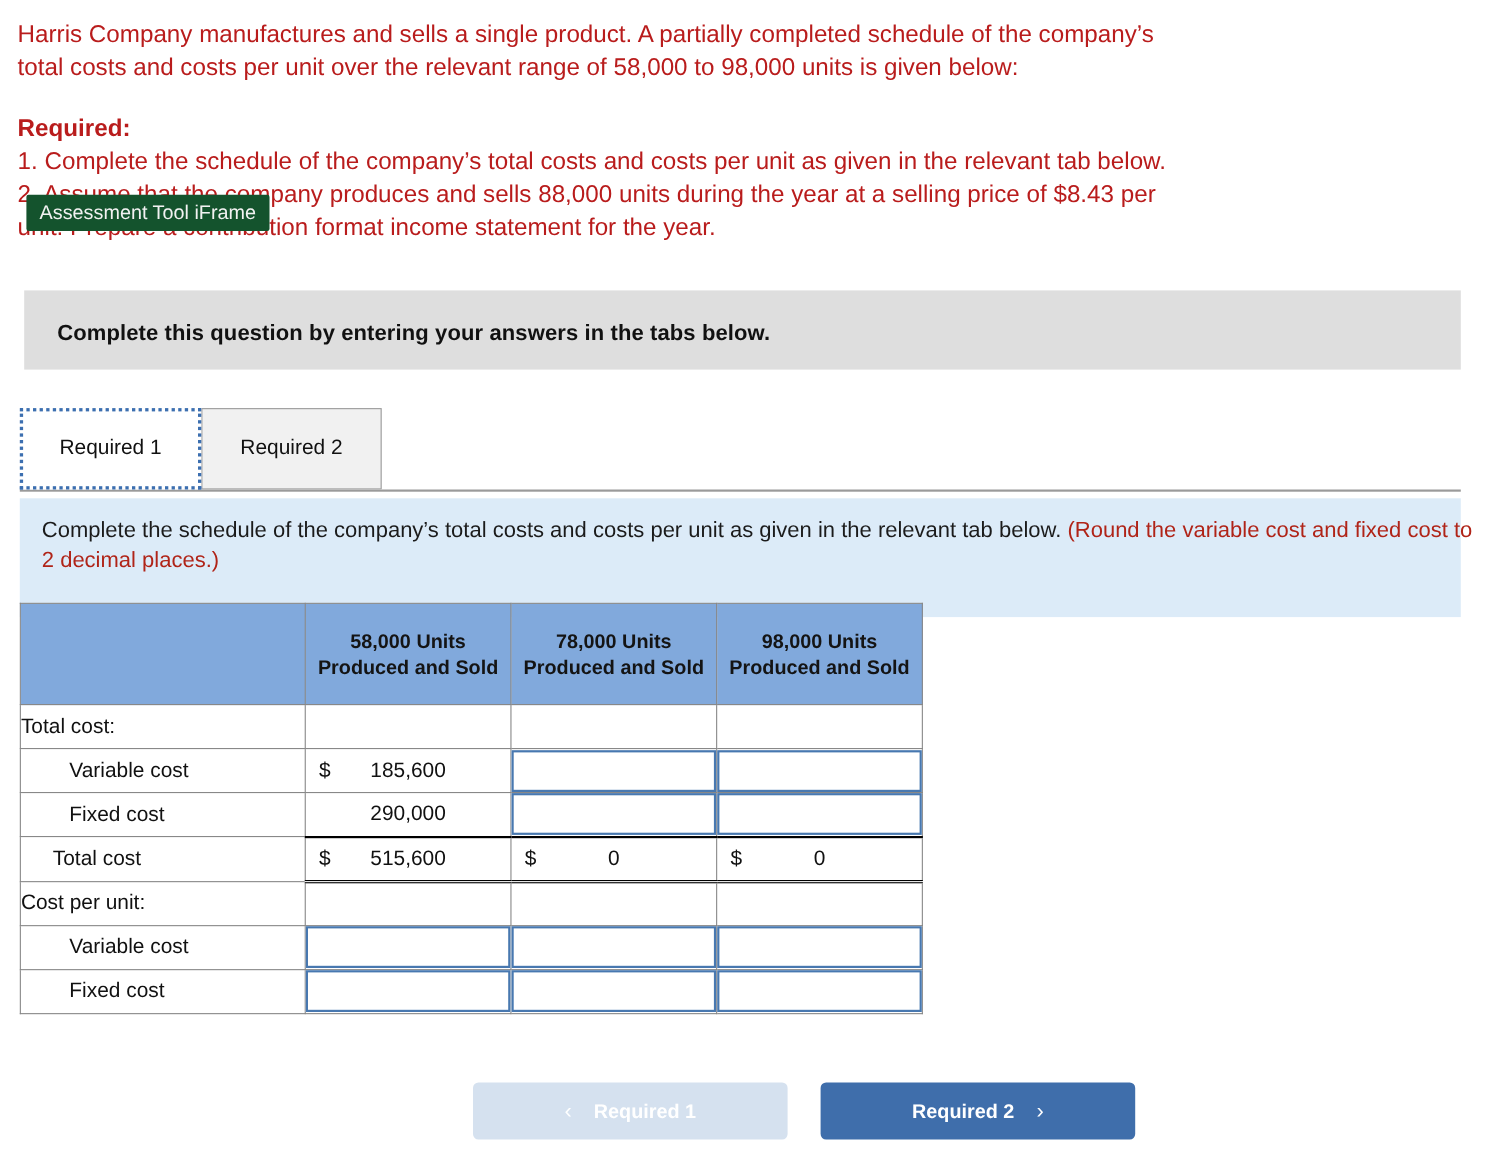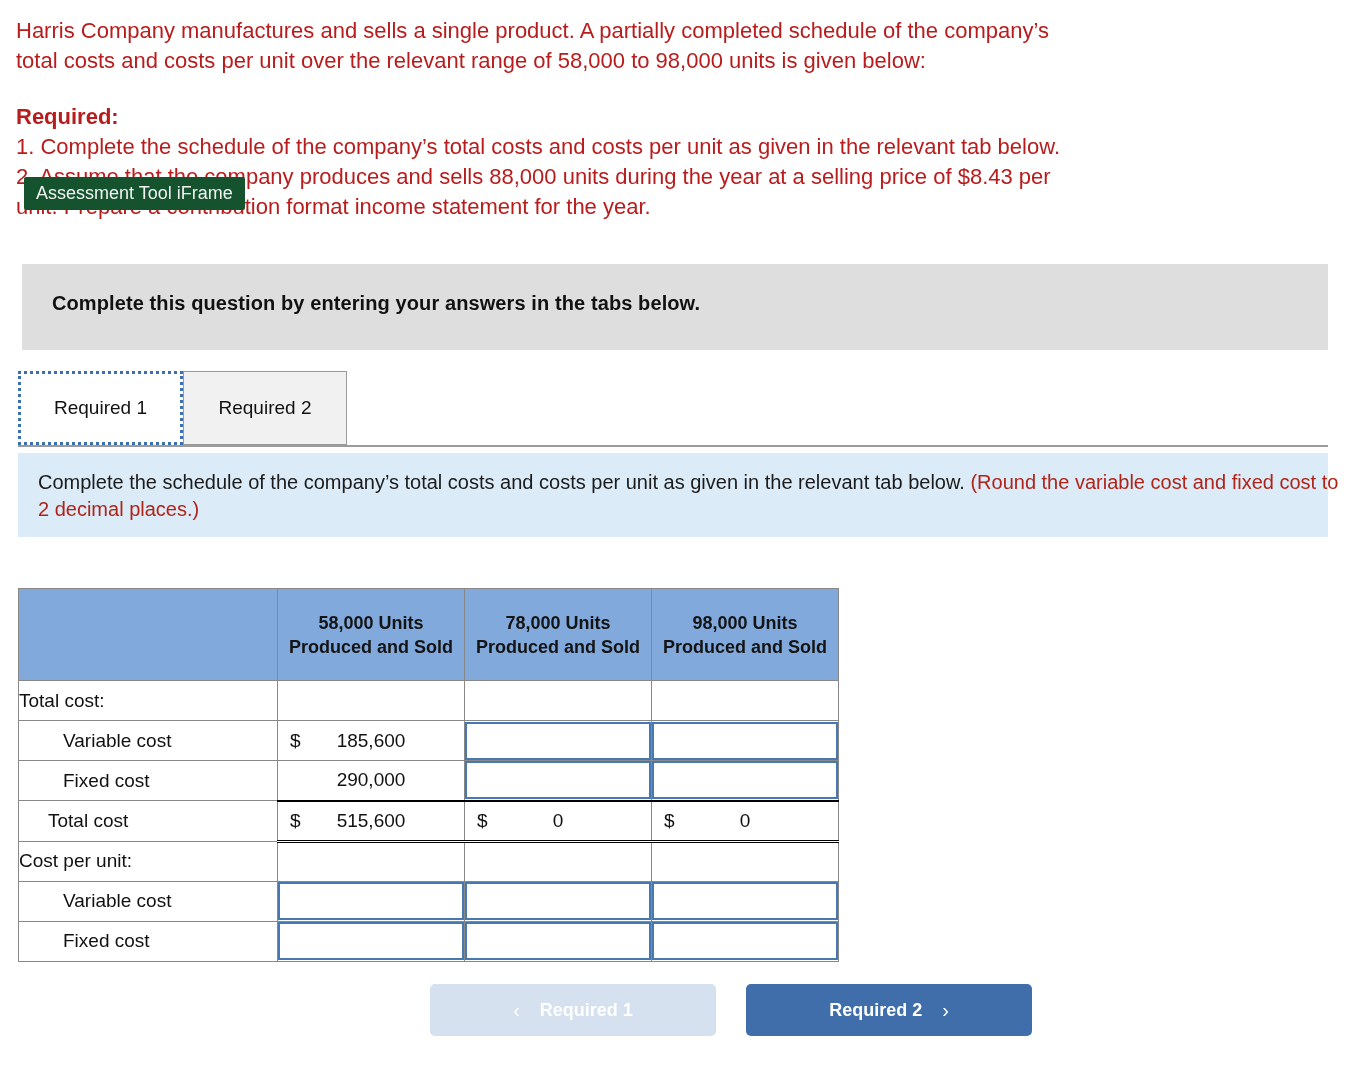--- a/index.html
+++ b/index.html
@@ -44,21 +44,21 @@
     white-space: nowrap;
     z-index: 50;
   }
 
   
   .gray-banner {
     position: absolute;
     left: 22px;
     top: 264px;
     width: 1306px;
-    height: 86px;
+    height: 72px;
     background: #dedede;
   }
   .gray-banner-text {
     position: absolute;
     left: 30px;
     top: 28px;
     font-size: 20px;
     font-weight: bold;
     color: #111;
     letter-spacing: 0.1px;
@@ -106,21 +106,21 @@
     border-bottom: 1px solid #9a9a9a;
     z-index: 2;
   }
 
   
   .blue-box {
     position: absolute;
     left: 18px;
     top: 453px;
     width: 1310px;
-    height: 84px;
+    height: 108px;
     background: #dcebf8;
   }
   .blue-box-text {
     position: absolute;
     left: 20px;
     top: 16px;
     width: 1310px;
     font-size: 20px;
     line-height: 27px;
     color: #1b1b1b;
@@ -129,21 +129,20 @@
 
   
   .sched {
     position: absolute;
     left: 18px;
     top: 548px;
     border-collapse: collapse;
     table-layout: fixed;
     font-size: 19px;
     color: #111;
-    margin-top: 40px;
   }
   .sched col.c-label { width: 259px; }
   .sched col.c-data  { width: 187px; }
 
   .sched th, .sched td {
     border: 1px solid #888888;
     padding: 0;
     height: 40px;
     box-sizing: border-box;
   }

